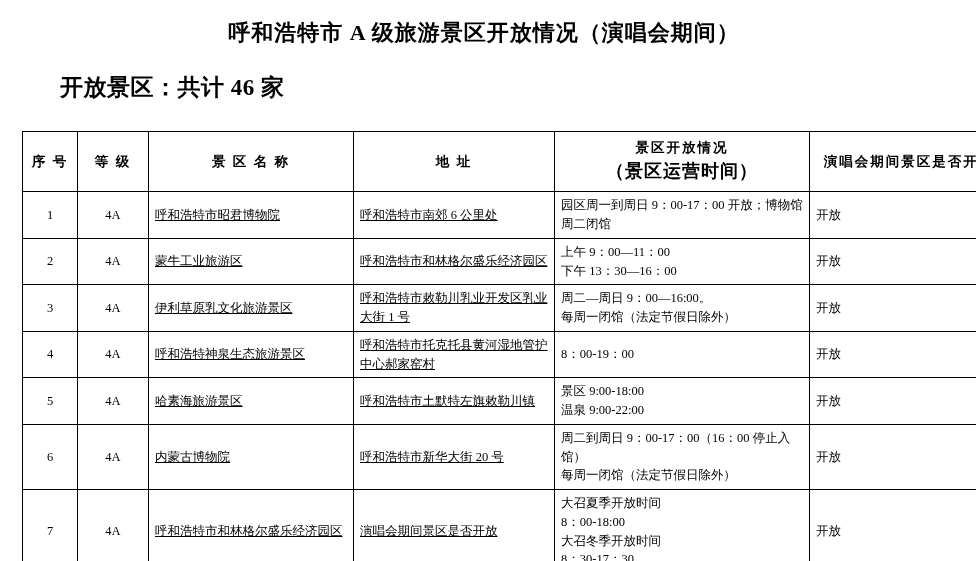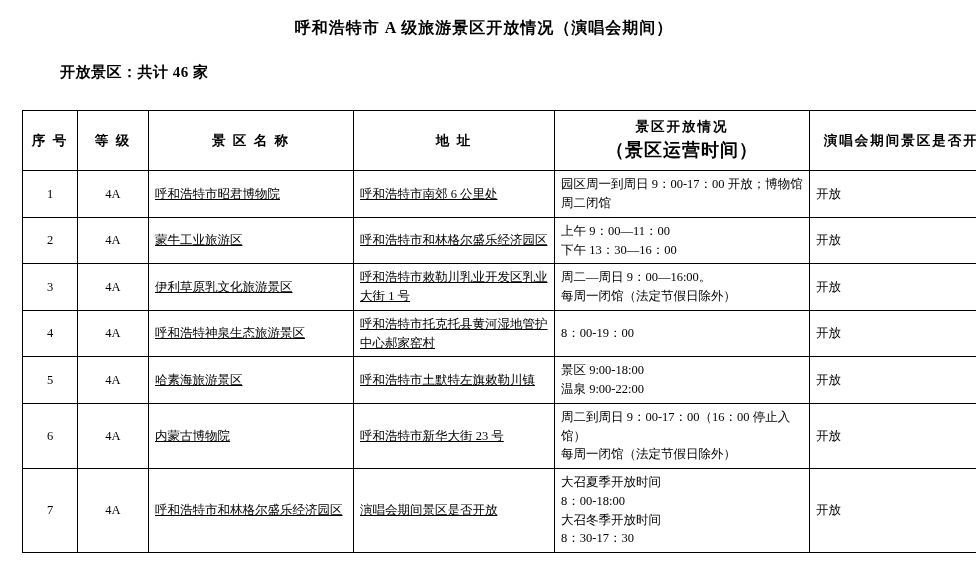--- a/index.html
+++ b/index.html
@@ -15,28 +15,28 @@
     overflow: hidden;
   }
   .page {
     position: relative;
     width: 976px;
     height: 561px;
     box-sizing: border-box;
   }
   .doc-title {
     text-align: center;
-    font-size: 16px;
+    font-size: 22px;
     font-weight: bold;
     letter-spacing: 1px;
     margin: 18px 8px 0 0;
     font-family: "Liberation Serif", "DejaVu Serif", serif;
   }
   .subtitle {
-    font-size: 15px;
+    font-size: 23px;
     font-weight: bold;
     margin: 24px 0 0 60px;
     letter-spacing: 0.5px;
   }
   table.scenic {
     border-collapse: collapse;
     margin: 28px 0 0 22px;
     width: 932px;
     table-layout: fixed;
     font-size: 12.5px;
@@ -136,21 +136,21 @@
           <td class="c-name">哈素海旅游景区</td>
           <td class="c-addr">呼和浩特市土默特左旗敕勒川镇</td>
           <td class="c-hours">景区 9:00-18:00
 温泉 9:00-22:00</td>
           <td class="c-open">开放</td>
         </tr>
         <tr>
           <td class="c-no">6</td>
           <td class="c-level">4A</td>
           <td class="c-name">内蒙古博物院</td>
-          <td class="c-addr">呼和浩特市新华大街 23 号</td>
+          <td class="c-addr">呼和浩特市新华大街 20 号</td>
           <td class="c-hours">周二到周日 9：00-17：00（16：00 停止入馆）
 每周一闭馆（法定节假日除外）</td>
           <td class="c-open">开放</td>
         </tr>
         <tr>
           <td class="c-no">7</td>
           <td class="c-level">4A</td>
           <td class="c-name">呼和浩特市和林格尔盛乐经济园区</td>
           <td class="c-addr">演唱会期间景区是否开放</td>
           <td class="c-hours">大召夏季开放时间

